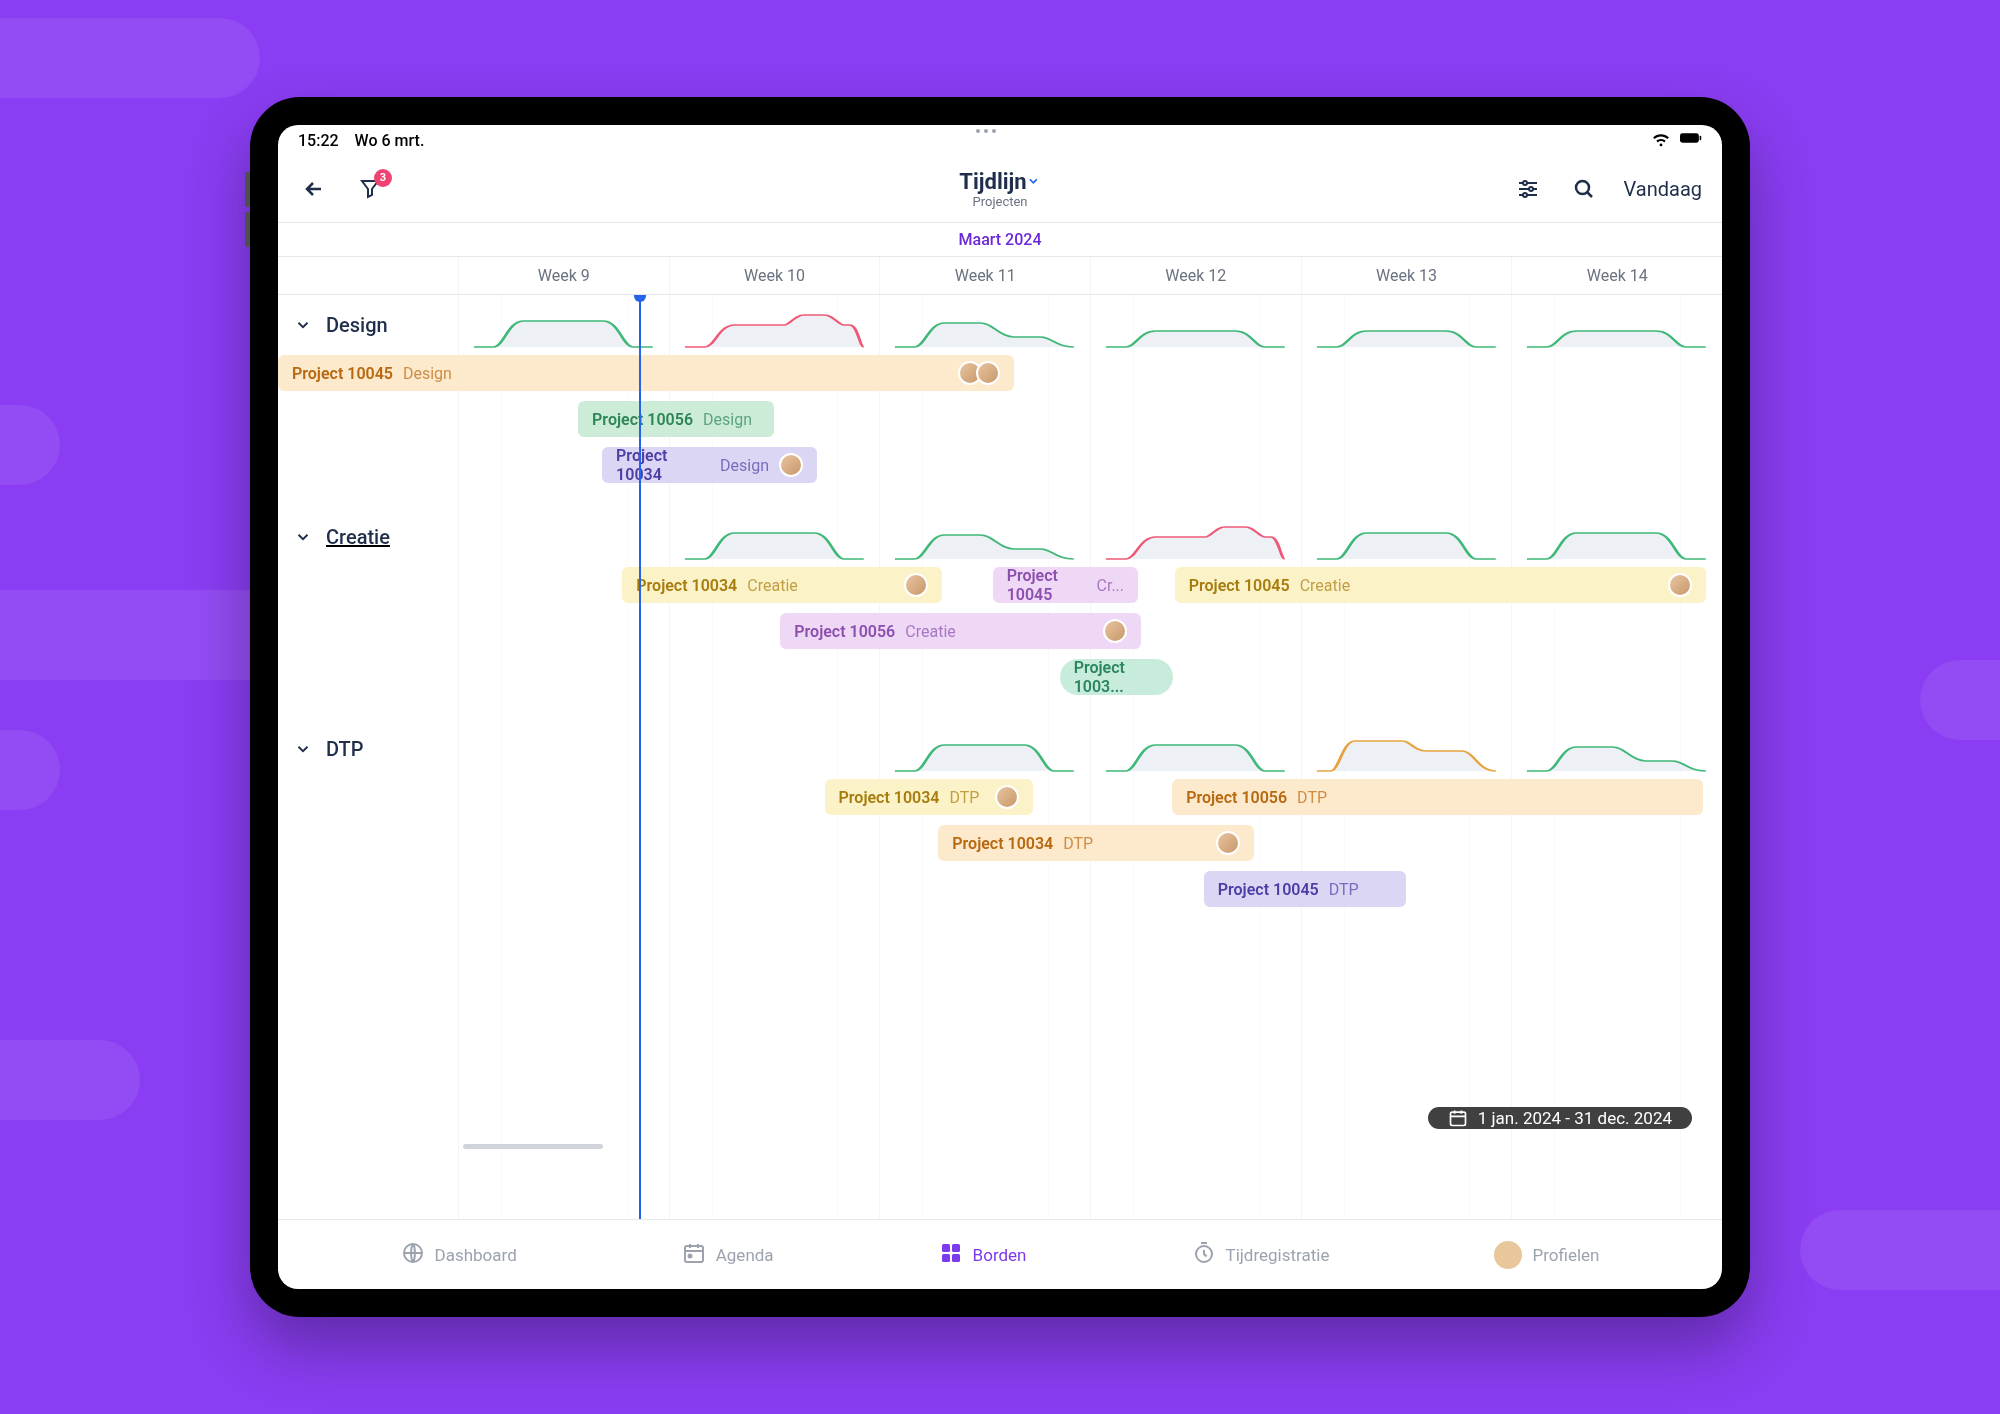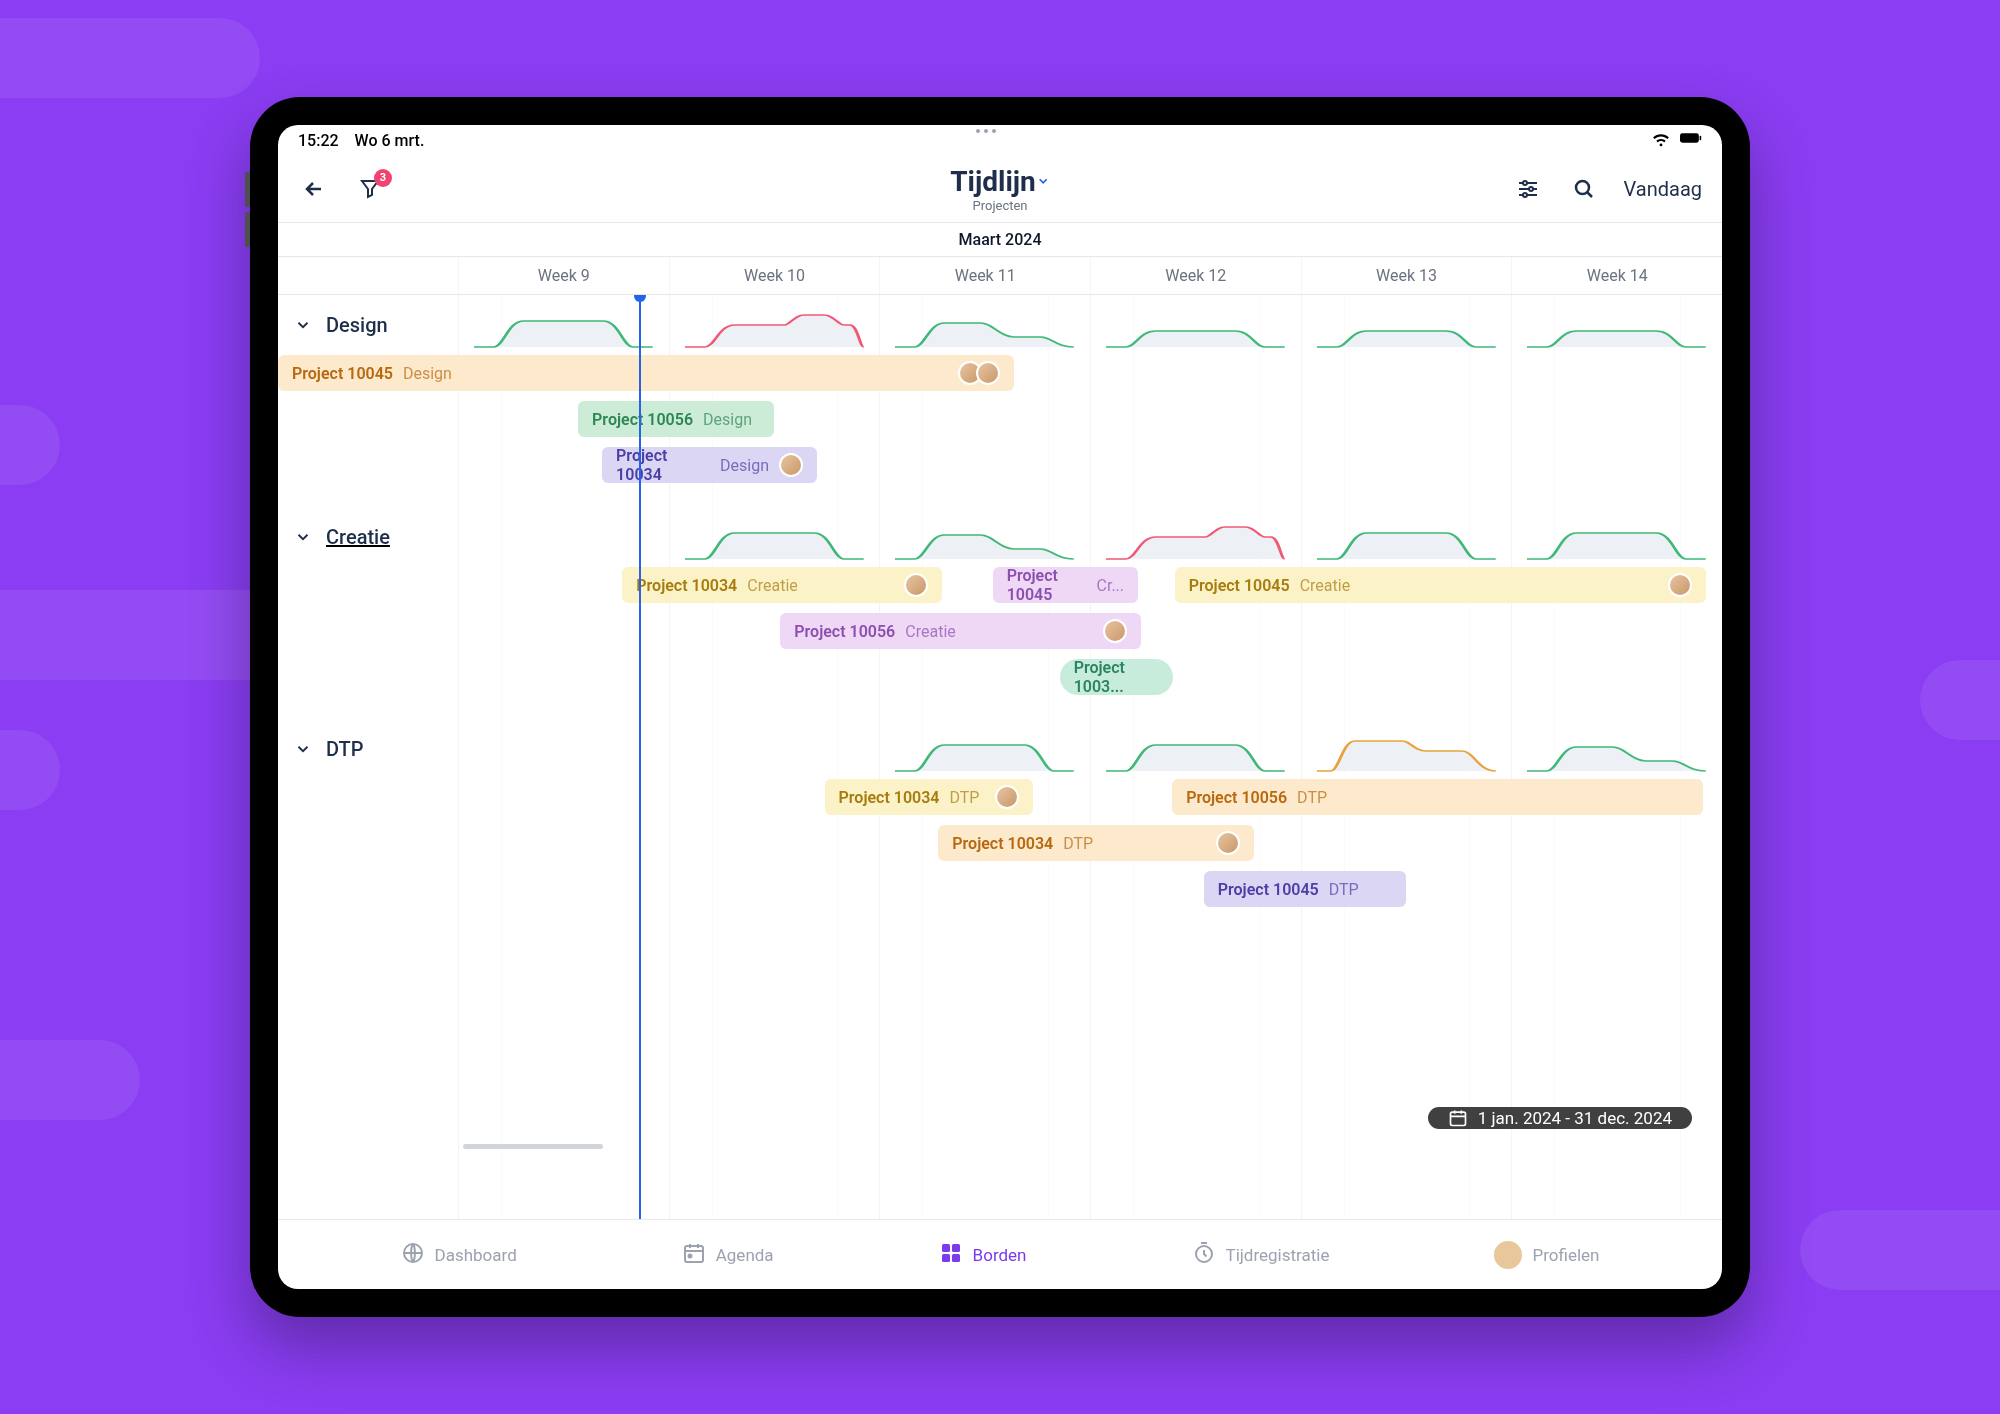--- a/index.html
+++ b/index.html
@@ -18,26 +18,26 @@
 .statusbar-left{display:flex;gap:16px}
 .statusbar-right{display:flex;gap:8px;align-items:center}
 .wifi-icon,.battery-icon{display:inline-block}
 .wifi-icon svg,.battery-icon svg{width:22px;height:22px}
 .nav{height:68px;display:flex;align-items:center;justify-content:space-between;padding:0 20px;border-bottom:1px solid #e5e7eb;position:relative}
 .nav-left{display:flex;align-items:center;gap:24px}
 .nav-back{width:32px;height:32px;display:flex;align-items:center;justify-content:center;cursor:pointer}
 .nav-filter{position:relative;width:32px;height:32px;display:flex;align-items:center;justify-content:center;cursor:pointer}
 .badge{position:absolute;top:-4px;right:-6px;background:#ef4372;color:#fff;font-size:11px;font-weight:700;min-width:18px;height:18px;border-radius:9px;display:flex;align-items:center;justify-content:center;padding:0 4px}
 .nav-center{position:absolute;left:50%;transform:translateX(-50%);display:flex;flex-direction:column;align-items:center}
-.nav-title{font-size:28px;font-weight:700;color:#1f2e4a;display:flex;align-items:center;gap:0}
+.nav-title{font-size:22px;font-weight:700;color:#1f2e4a;display:flex;align-items:center;gap:0}
 .nav-subtitle{font-size:13px;color:#6b7280}
 .nav-right{display:flex;align-items:center;gap:24px}
 .nav-icon{width:32px;height:32px;display:flex;align-items:center;justify-content:center;cursor:pointer}
 .nav-today{font-size:20px;color:#1f2e4a;cursor:pointer}
-.month-header{height:34px;display:flex;align-items:center;justify-content:center;font-size:16px;font-weight:500;color:#0f172a;border-bottom:1px solid #e5e7eb}
+.month-header{height:34px;display:flex;align-items:center;justify-content:center;font-size:16px;font-weight:500;color:#6d28d9;border-bottom:1px solid #e5e7eb}
 .weeks-header{height:38px;display:flex;border-bottom:1px solid #e5e7eb;position:relative}
 .group-label-spacer{width:180px;flex-shrink:0}
 .weeks-container{flex:1;display:flex;position:relative}
 .week-cell{flex:1;display:flex;align-items:center;justify-content:center;font-size:16px;color:#6b7280;border-left:1px solid #f3f4f6}
 .timeline{flex:1;position:relative;overflow:hidden}
 .timeline-grid{position:absolute;top:0;left:180px;right:0;bottom:0;display:flex;pointer-events:none}
 .grid-col{flex:1;border-left:1px solid #f3f4f6;position:relative}
 .grid-col::before{content:'';position:absolute;left:20%;top:0;bottom:0;width:1px;background:#fafafa}
 .grid-col::after{content:'';position:absolute;left:80%;top:0;bottom:0;width:1px;background:#fafafa}
 .now-line{position:absolute;top:0;bottom:0;width:2px;background:#2563eb;z-index:10;left:361px}

